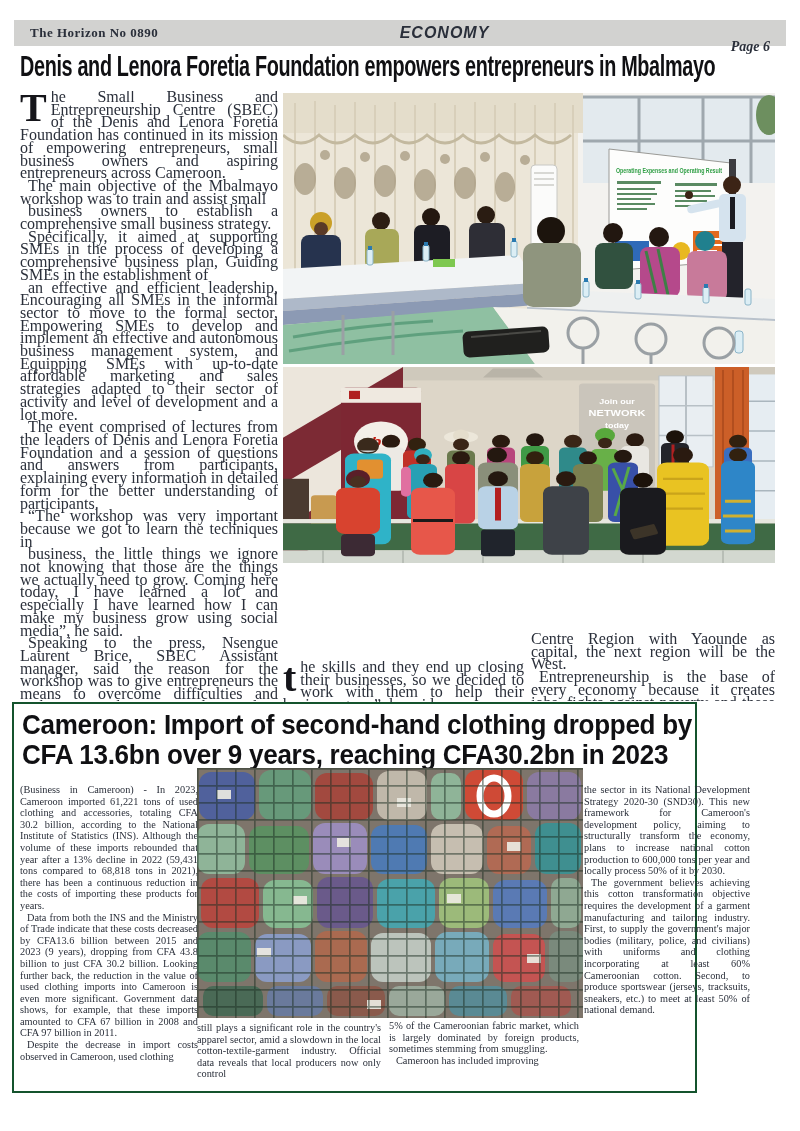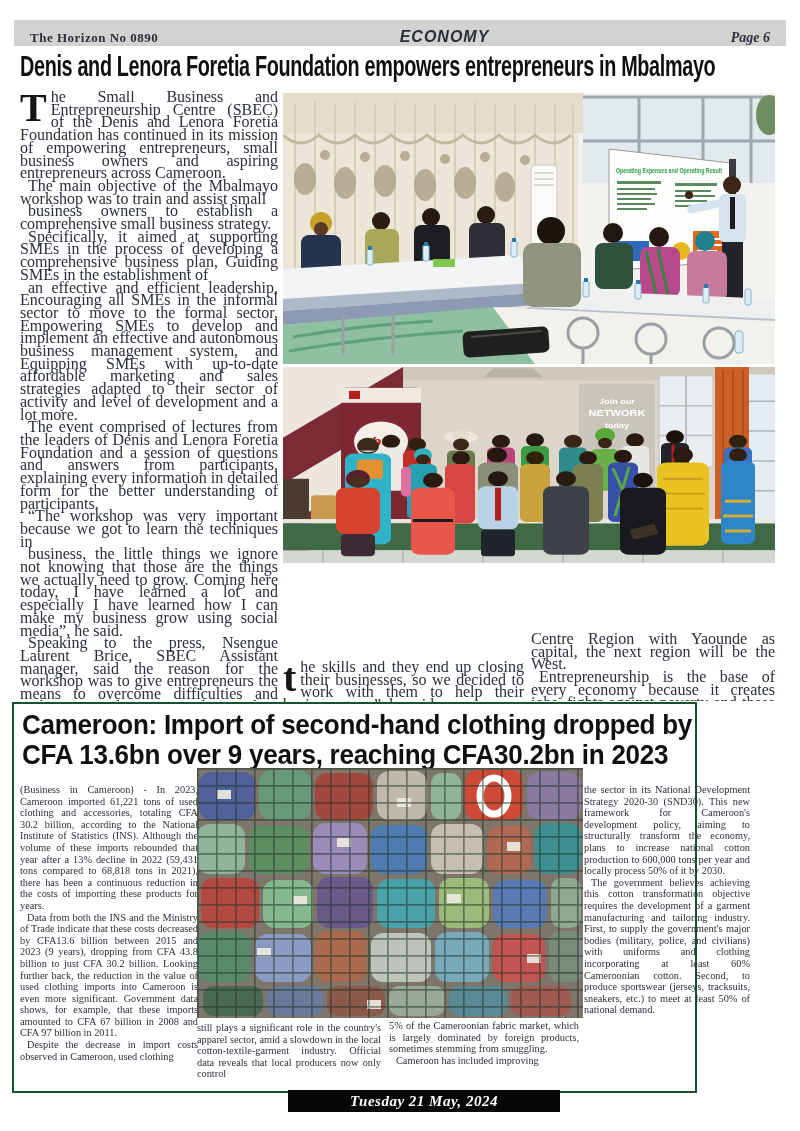--- a/index.html
+++ b/index.html
@@ -1,20 +1,20 @@
 <!DOCTYPE html>
 <html><head>
 <meta charset="utf-8">
 <style>
   html,body{margin:0;padding:0;background:#9a9a9a;}
   .page{position:relative;width:800px;height:1131px;background:#ffffff;margin:0 auto;
         font-family:"Liberation Serif",serif;color:#2a2f3a;overflow:hidden;}
   
   .masthead{position:absolute;left:14px;top:20px;width:772px;height:26px;background:#d2d2d0;
-            display:flex;align-items:flex-end;justify-content:space-between;
+            display:flex;align-items:center;justify-content:space-between;
             padding:0 16px;box-sizing:border-box;}
   .m-left{font-weight:bold;font-size:13px;letter-spacing:.5px;}
   .m-center{font-family:Liberation Sans, sans-serif;font-weight:bold;font-style:italic;
             font-size:16px;letter-spacing:1px;}
   .m-right{font-weight:bold;font-style:italic;font-size:14px;margin-top:28px;}
   
   .h1wrap{position:absolute;left:20px;top:48px;width:764px;height:40px;overflow:visible;}
   .h1{font-family:"Liberation Sans",sans-serif;font-weight:bold;font-size:30px;line-height:36px;
       white-space:nowrap;letter-spacing:-.5px;width:152%;
       transform:scaleX(.66);transform-origin:0 50%;color:#101013;}
@@ -399,17 +399,14 @@
     <div class="col bt2 a2-col3">
       <p>5% of the Cameroonian fabric market, which is largely dominated by foreign products, sometimes stemming from smuggling.</p>
       <p>Cameroon has included improving</p>
     </div>
     <div class="col bt2 a2-col4">
       <p>the sector in its National Development Strategy 2020-30 (SND30). This new framework for Cameroon's development policy, aiming to structurally transform the economy, plans to increase national cotton production to 600,000 tons per year and locally process 50% of it by 2030.</p>
       <p>The government believes achieving this cotton transformation objective requires the development of a garment manufacturing and tailoring industry. First, to supply the government's major bodies (military, police, and civilians) with uniforms and clothing incorporating at least 60% Cameroonian cotton. Second, to produce sportswear (jerseys, tracksuits, sneakers, etc.) to meet at least 50% of national demand.</p>
     </div>
   </div>
 
-  <div class="datebar">
-    <span>Tuesday 21 May, 2024</span>
-  </div>
 
 </div>
 
 </body></html>

